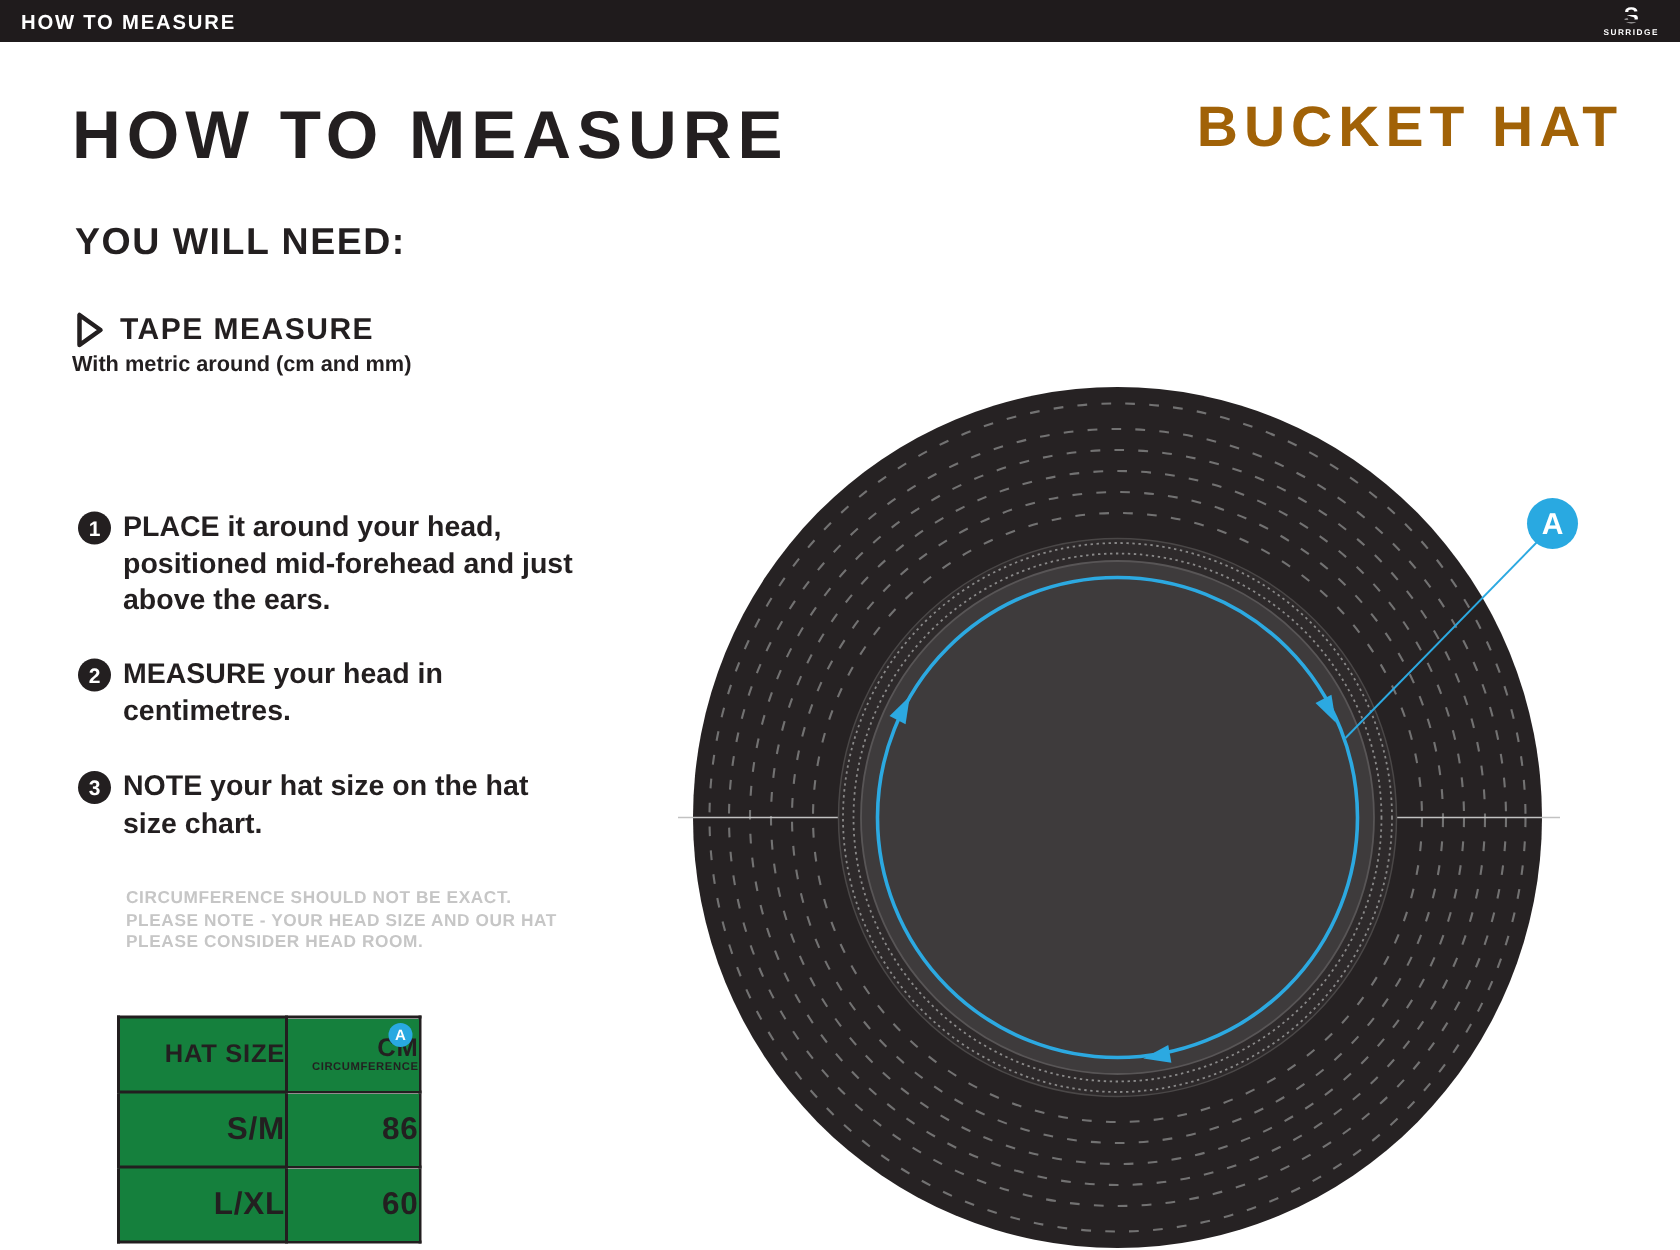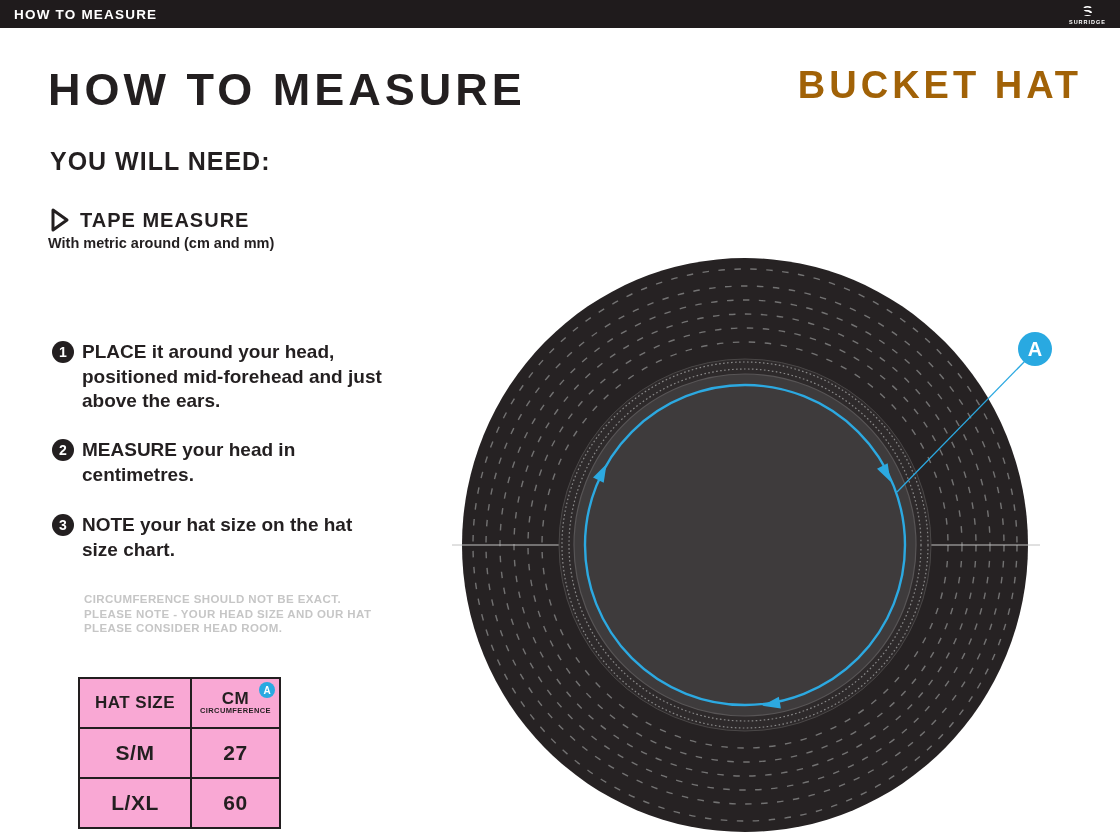--- a/index.html
+++ b/index.html
@@ -154,23 +154,23 @@
 
   
   .size-table {
     position: absolute;
     left: 78px; top: 677px;
     border-collapse: collapse;
     color: #231f20;
   }
   .size-table td, .size-table th {
     border: 2px solid #221e1f;
-    text-align: center;
+    text-align: right;
     vertical-align: middle;
-    background: #f9a8d4;
+    background: #15803d;
   }
   .size-table .c1 { width: 112px; height: 50px; }
   .size-table .c2 { width: 89px; height: 50px; position: relative; }
   .hat-size-header { font-size: 17px; font-weight: bold; letter-spacing: 0.5px; }
   .cm-header { font-size: 17px; font-weight: bold; line-height: 15px; letter-spacing: 0.5px; }
   .circ-header { font-size: 7.5px; font-weight: bold; letter-spacing: 0.4px; }
   .cell-val { font-size: 21px; font-weight: bold; letter-spacing: 0.5px; }
   .mini-badge {
     position: absolute;
     top: 3px; right: 4px;
@@ -289,21 +289,21 @@
           <span class="hat-size-header">HAT SIZE</span>
         </th>
         <th class="c2">
           <div class="cm-header">CM</div>
           <div class="circ-header">CIRCUMFERENCE</div>
           <span class="mini-badge">A</span>
         </th>
       </tr>
       <tr>
         <td class="c1"><span class="cell-val">S/M</span></td>
-        <td class="c2"><span class="cell-val">27</span></td>
+        <td class="c2"><span class="cell-val">86</span></td>
       </tr>
       <tr>
         <td class="c1"><span class="cell-val">L/XL</span></td>
         <td class="c2"><span class="cell-val">60</span></td>
       </tr>
     </tbody>
   </table>
 
 </div>
 

